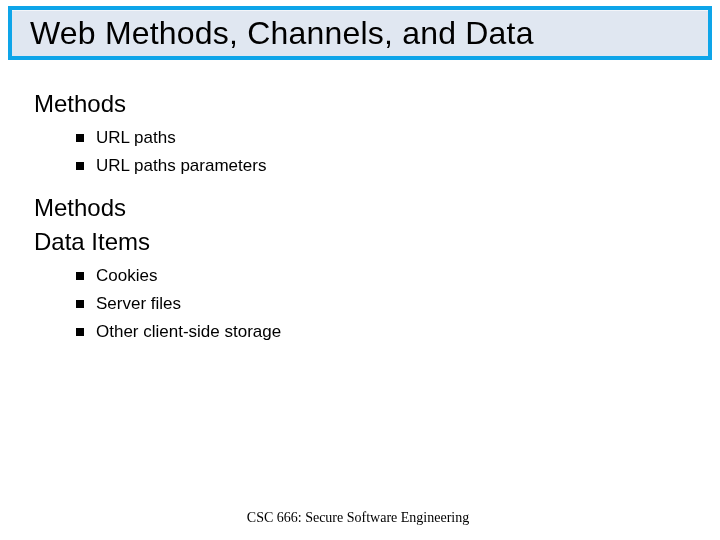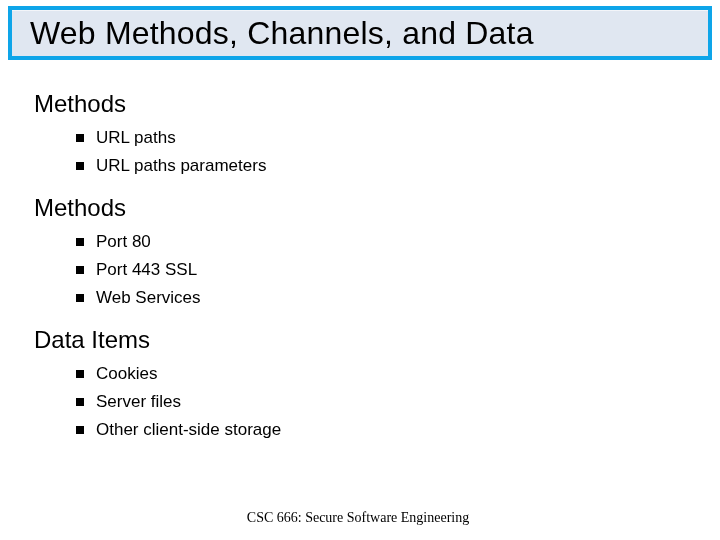--- a/index.html
+++ b/index.html
@@ -81,25 +81,20 @@
 
   <div class="content">
 
     <div class="section-heading first">Methods</div>
     <ul class="bullets">
       <li>URL paths</li>
       <li>URL paths parameters</li>
     </ul>
 
     <div class="section-heading">Methods</div>
-    <ul class="bullets">
-      <li>Port 80</li>
-      <li>Port 443 SSL</li>
-      <li>Web Services</li>
-    </ul>
 
     <div class="section-heading">Data Items</div>
     <ul class="bullets">
       <li>Cookies</li>
       <li>Server files</li>
       <li>Other client-side storage</li>
     </ul>
 
   </div>
 

